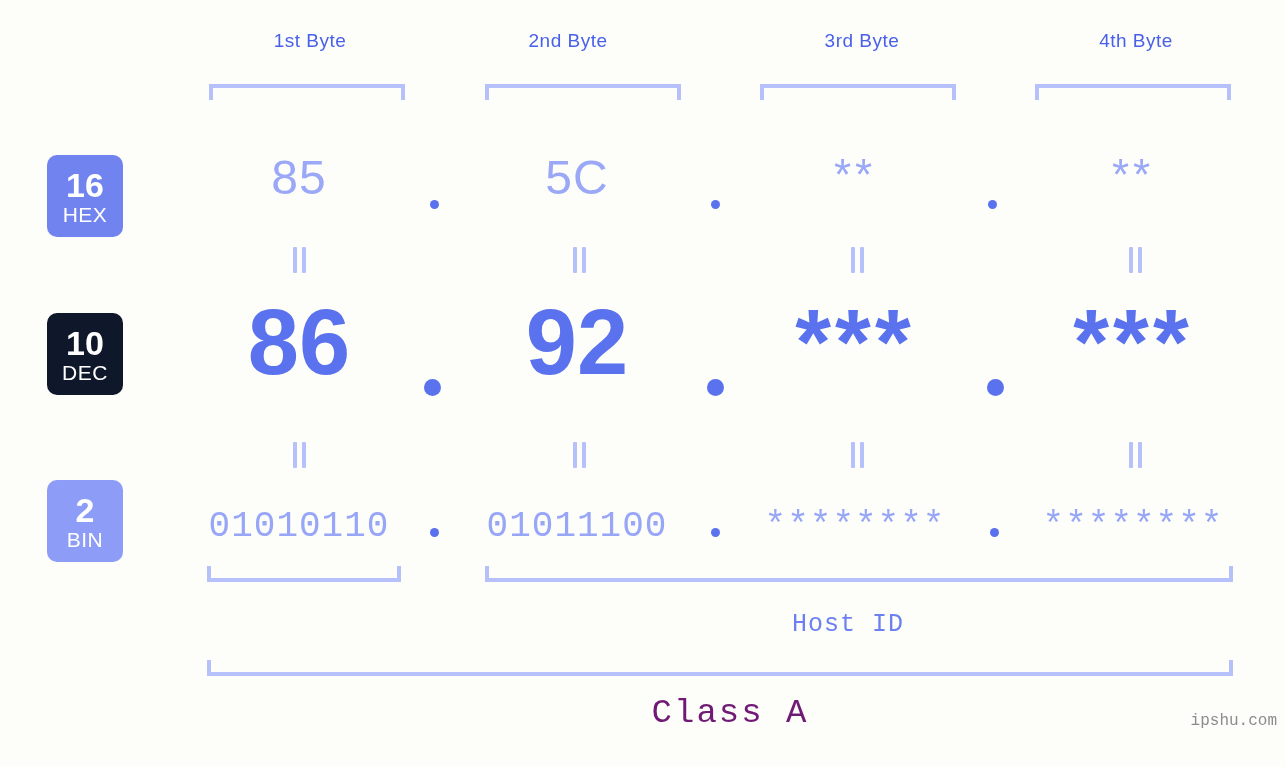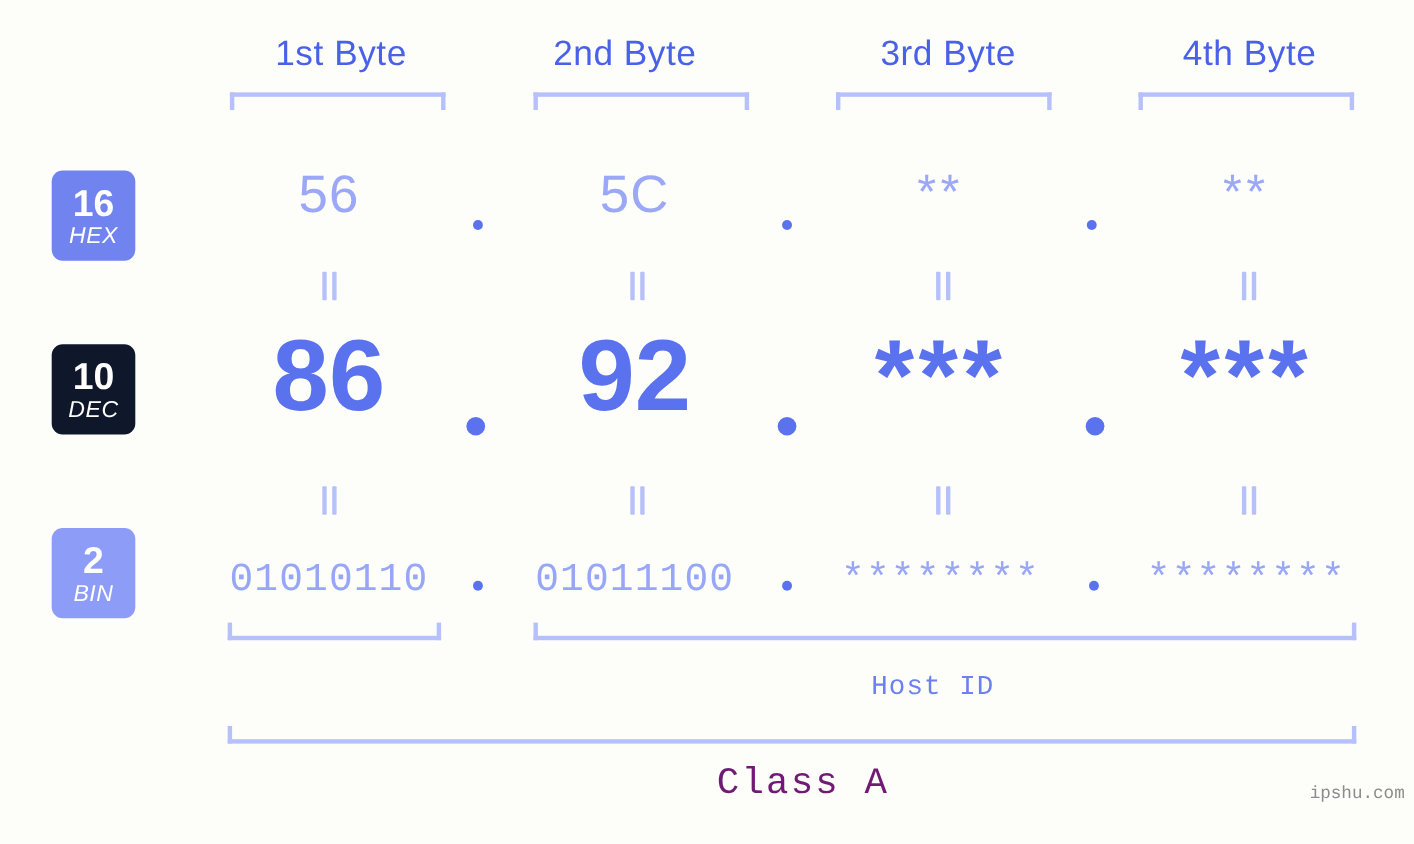--- a/index.html
+++ b/index.html
@@ -20,21 +20,21 @@
     width: 1285px;
     height: 767px;
   }
 
   
   .byte-header {
     position: absolute;
     top: 30px;
     text-align: center;
     font-family: "Liberation Sans", sans-serif;
-    font-size: 32px;
+    font-size: 19px;
     color: #4961e8;
     letter-spacing: 0.5px;
     white-space: nowrap;
   }
 
   
   .bracket-top {
     position: absolute;
     top: 84px;
     height: 16px;
@@ -61,21 +61,20 @@
   .badge .num {
     font-size: 34px;
     font-weight: 700;
     letter-spacing: 0px;
   }
   .badge .base {
     font-size: 21px;
     font-weight: 400;
     margin-top: 2px;
     letter-spacing: 0.5px;
-    font-style: italic;
   }
   #badge-hex { top: 155px; background: #7083ef; }
   #badge-dec { top: 313px; background: #0f172a; }
   #badge-bin { top: 480px; background: #8d9cf6; }
 
   
   .cell {
     position: absolute;
     text-align: center;
     white-space: nowrap;
@@ -201,21 +200,21 @@
   <div class="bracket-top" style="left:485px; width:196px;"></div>
   <div class="bracket-top" style="left:760px; width:196px;"></div>
   <div class="bracket-top" style="left:1035px; width:196px;"></div>
 
   <div class="badge" id="badge-hex">
     <div class="num">16</div>
     <div class="base">HEX</div>
   </div>
 
   <div class="row-hex">
-    <div class="cell" style="left:196px; width:206px;">56</div>
+    <div class="cell" style="left:196px; width:206px;">85</div>
     <div class="cell" style="left:474px; width:206px;">5C</div>
     <div class="cell stars" style="left:752px; width:206px;">**</div>
     <div class="cell stars" style="left:1030px; width:206px;">**</div>
 
     <div class="dot dot-hex" style="left:430px;"></div>
     <div class="dot dot-hex" style="left:711px;"></div>
     <div class="dot dot-hex" style="left:988px;"></div>
   </div>
 
   <div class="eq eq-top" style="left:293px;">

